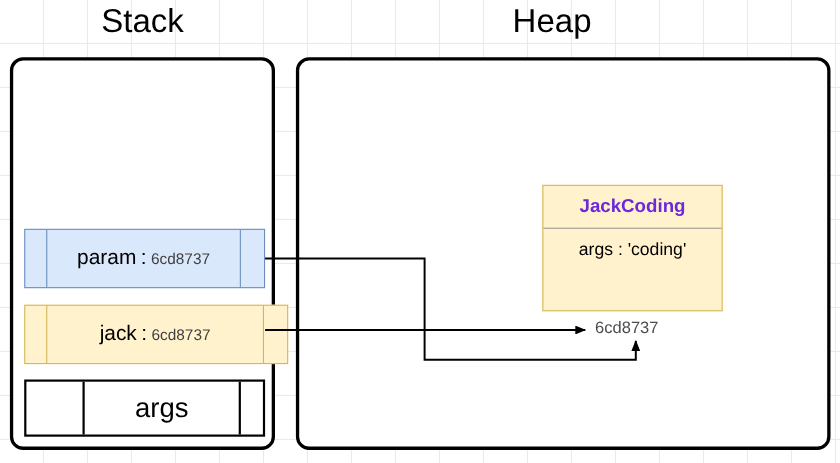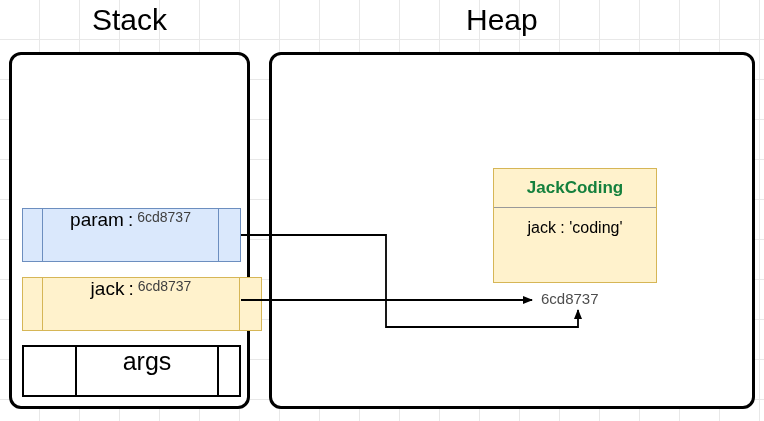--- a/index.html
+++ b/index.html
@@ -55,21 +55,21 @@
     height: 100%;
     box-sizing: border-box;
   }
   .frame-row .cell-left  { width: 20px; }
   .frame-row .cell-right { width: 22px; }
   .frame-row .cell-main {
     flex: 1;
     height: 100%;
     box-sizing: border-box;
     display: flex;
-    align-items: flex-start;
+    align-items: center;
     justify-content: center;
     white-space: nowrap;
   }
 
   .row-blue {
     background: #dae8fc;
     border: 1px solid #6c8ebf;
   }
   .row-blue .cell-left  { border-right: 1px solid #6c8ebf; }
   .row-blue .cell-right { border-left: 1px solid #6c8ebf; }
@@ -120,21 +120,21 @@
     border: 1px solid #d6b656;
     box-sizing: border-box;
   }
   #object-title {
     height: 39px;
     display: flex;
     align-items: center;
     justify-content: center;
     font-size: 17px;
     font-weight: bold;
-    color: #15803d;
+    color: #6d28d9;
     border-bottom: 1px solid #999999;
     box-sizing: border-box;
   }
   #object-fields {
     padding-top: 8px;
     text-align: center;
   }
   .field-line {
     font-size: 16px;
     color: #000000;
@@ -198,21 +198,21 @@
     <div class="cell-left"></div>
     <div class="cell-main">
       <span class="args-label">args</span>
     </div>
     <div class="cell-right"></div>
   </div>
 
   <div id="object-box">
     <div id="object-title">JackCoding</div>
     <div id="object-fields">
-      <div class="field-line">jack : 'coding'</div>
+      <div class="field-line">args : 'coding'</div>
     </div>
   </div>
 
   <div id="heap-address">6cd8737</div>
 
   <svg id="connectors" viewBox="0 0 764 421" xmlns="http://www.w3.org/2000/svg">
     <defs>
       <marker id="arrowhead" markerWidth="10" markerHeight="8" refX="9" refY="4" orient="auto" markerUnits="userSpaceOnUse">
         <path d="M0,0 L10,4 L0,8 z" fill="#000000"></path>
       </marker>

